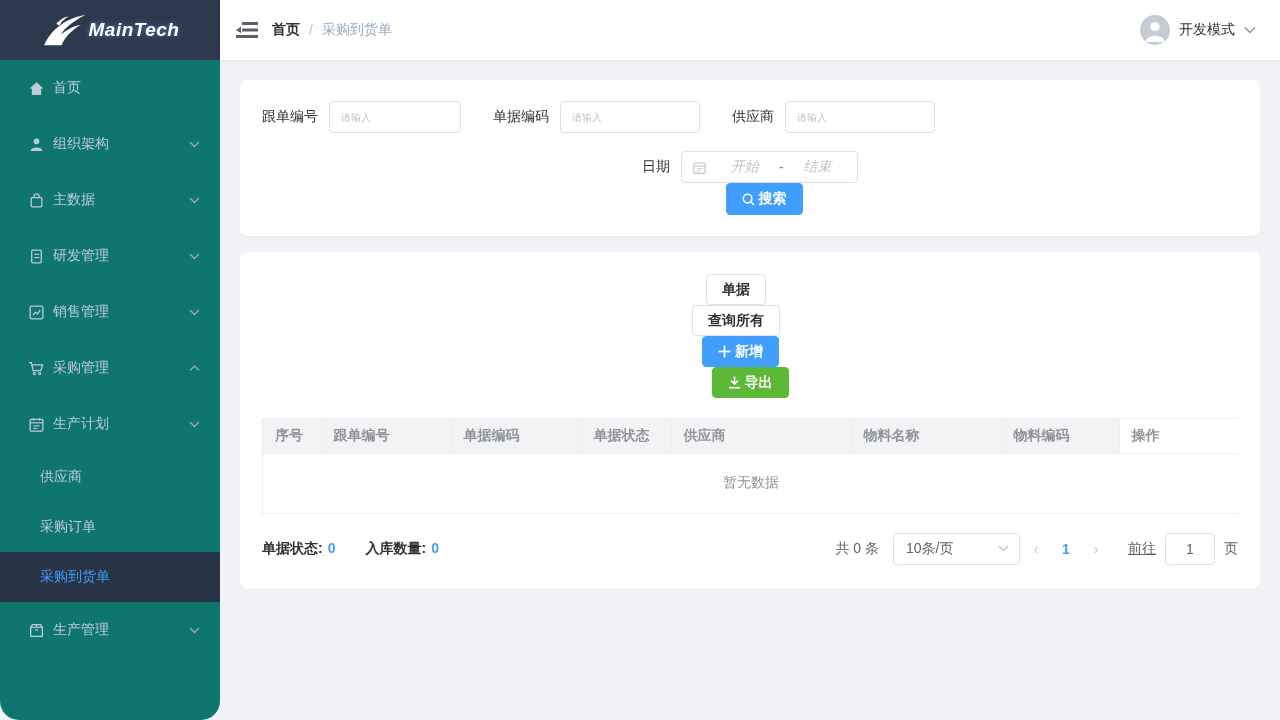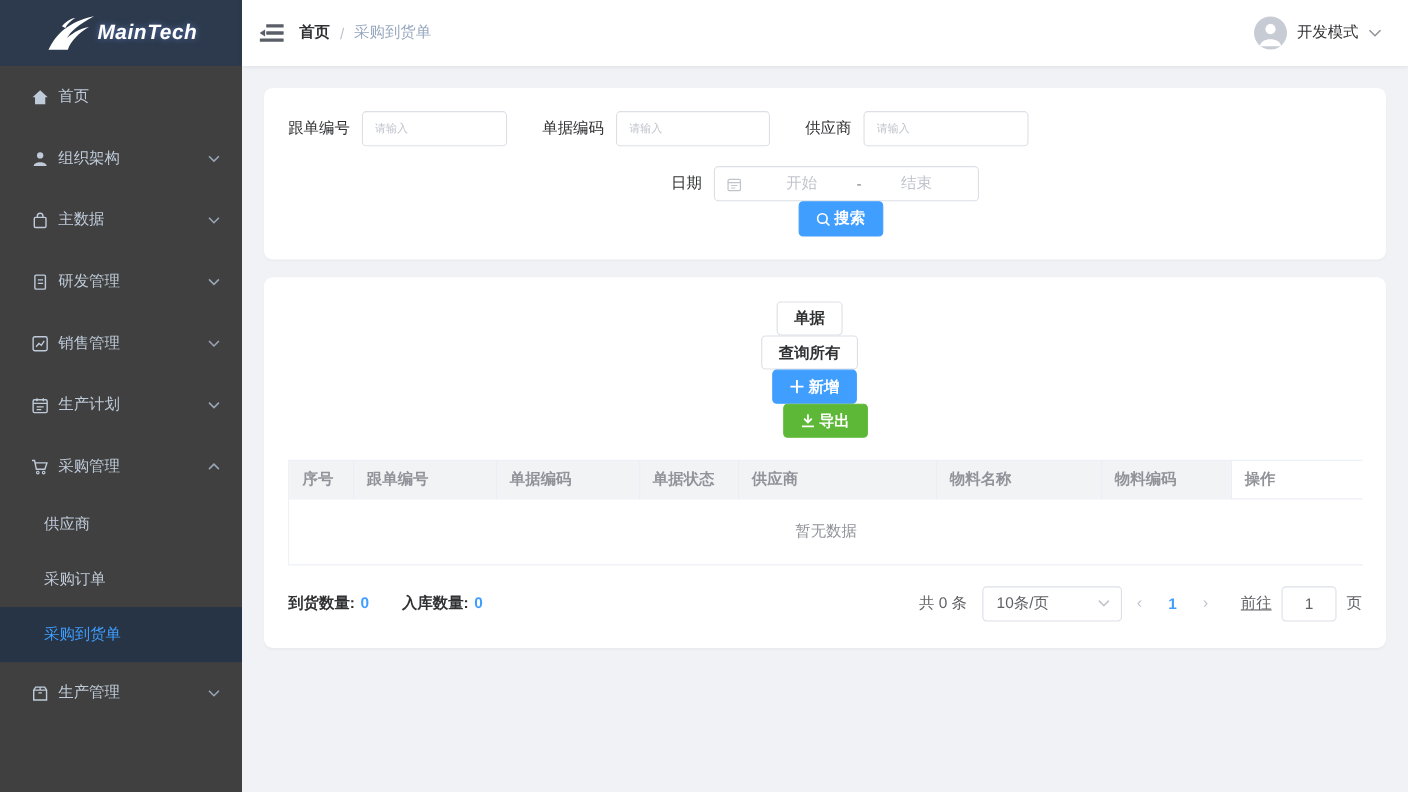--- a/index.html
+++ b/index.html
@@ -1,20 +1,20 @@
 <!DOCTYPE html>
 <html><head>
 <meta charset="utf-8">
 <style>
   * { margin:0; padding:0; box-sizing:border-box; }
   html,body { width:1280px; height:720px; overflow:hidden; }
   body { font-family:"Liberation Sans","DejaVu Sans",sans-serif; font-size:14px; color:#303133; background:#f0f2f5; }
 
   
-  .sidebar { position:absolute; left:0; top:0; width:220px; height:720px; background:#404040; }
+  .sidebar { position:absolute; left:0; top:0; width:220px; height:720px; background:#0f766e;border-radius:19px; }
   .logo-area { height:60px; background:#2d3a4d; display:flex; align-items:center; justify-content:center; gap:2px; }
   .logo-swoosh { width:46px; height:34px; }
   .logo-text { color:#fff; font-size:19px; font-weight:bold; font-style:italic; letter-spacing:.5px; text-shadow:0 0 6px rgba(120,160,255,.55); }
   .menu { padding-top:0; }
   .menu-item { height:56px; display:flex; align-items:center; padding:0 20px 0 28px; color:#bfcbd9; cursor:pointer; }
   .menu-item .mi-icon { width:17px; height:17px; margin-right:8px; display:inline-flex; color:#bfcbd9; }
   .menu-item .mi-label { flex:1; font-size:14px; }
   .menu-item .mi-caret { width:11px; height:7px; color:#9aa7b8; }
   .submenu-item { height:50px; display:flex; align-items:center; padding-left:40px; color:#bfcbd9; cursor:pointer; font-size:14px; }
   .submenu-item.active { background:#263445; color:#409EFF; }
@@ -34,21 +34,21 @@
   
   .main { position:absolute; left:220px; top:60px; width:1060px; height:660px; background:#f0f2f5; padding:20px; }
   .card { background:#fff; border-radius:8px; box-shadow:0 1px 2px rgba(0,0,0,.03); }
   .filter-card { padding:21px 22px; margin-bottom:16px; }
   .filter-row { display:flex; align-items:center; }
   .filter-row + .filter-row { margin-top:18px;flex-direction:column; }
   .f-label { color:#303133; margin-right:11px; white-space:nowrap; }
   .f-input { width:132px; height:32px; border:1px solid #dcdfe6; border-radius:4px; padding:0 11px; font-size:10px; color:#303133; outline:none; font-family:inherit; }
   .f-input::placeholder { color:#c0c4cc; }
   .f-group { display:flex; align-items:center; margin-right:32px; }
-  .date-range { width:241px; height:32px; border:1px solid #dcdfe6; border-radius:4px; display:flex; align-items:center; padding:0 10px; color:#c0c4cc; gap:0; cursor:text; }
+  .date-range { width:177px; height:32px; border:1px solid #dcdfe6; border-radius:4px; display:flex; align-items:center; padding:0 10px; color:#c0c4cc; gap:0; cursor:text;font-style:italic; }
   .date-range .cal-icon { width:15px; height:15px; color:#c0c4cc; margin-right:8px; }
   .date-range .d-start,.date-range .d-end { flex:1; text-align:center; font-size:14px; }
   .date-range .d-sep { color:#808890; padding:0 4px; }
   .btn { height:32px; border-radius:4px; border:1px solid #dcdfe6; background:#fff; color:#303133; font-size:14px; padding:0 15px; display:inline-flex; align-items:center; justify-content:center; gap:4px; cursor:pointer; font-family:inherit; font-weight:bold; }
   .btn-primary { background:#409EFF; border-color:#409EFF; color:#fff; }
   .btn-success { background:#5eb837; border-color:#5eb837; color:#fff; }
   .btn .b-icon { width:13px; height:13px; display:inline-flex; }
   .search-btn { margin-left:28px; }
 
   
@@ -155,47 +155,47 @@
       <span class="mi-label">销售管理</span>
       <span class="mi-caret">
           <svg viewBox="0 0 11 7">
             <polyline points="1,1 5.5,5.5 10,1" fill="none" stroke="currentColor" stroke-width="1.4"></polyline>
           </svg>
         </span>
     </div>
     <div class="menu-item">
       <span class="mi-icon">
           <svg viewBox="0 0 16 16">
+            <path d="M1 2.5 H3.2 L4.8 10 H12 L13.8 4.5 H4" fill="none" stroke="currentColor" stroke-width="1.2"></path>
+            <circle cx="6" cy="12.8" r="1.1" fill="none" stroke="currentColor" stroke-width="1"></circle>
+            <circle cx="11" cy="12.8" r="1.1" fill="none" stroke="currentColor" stroke-width="1"></circle>
+          </svg>
+        </span>
+      <span class="mi-label">采购管理</span>
+      <span class="mi-caret">
+          <svg viewBox="0 0 11 7">
+            <polyline points="1,5.5 5.5,1 10,5.5" fill="none" stroke="currentColor" stroke-width="1.4"></polyline>
+          </svg>
+        </span>
+    </div>
+    <div class="menu-item">
+      <span class="mi-icon">
+          <svg viewBox="0 0 16 16">
             <rect x="2" y="3.2" width="12" height="11" rx="1.2" fill="none" stroke="currentColor" stroke-width="1.2"></rect>
             <line x1="2" y1="6.4" x2="14" y2="6.4" stroke="currentColor" stroke-width="1.1"></line>
             <line x1="5.3" y1="2" x2="5.3" y2="4.4" stroke="currentColor" stroke-width="1.2"></line>
             <line x1="10.7" y1="2" x2="10.7" y2="4.4" stroke="currentColor" stroke-width="1.2"></line>
             <line x1="5" y1="9.3" x2="11" y2="9.3" stroke="currentColor" stroke-width="1"></line>
             <line x1="5" y1="11.6" x2="9" y2="11.6" stroke="currentColor" stroke-width="1"></line>
           </svg>
         </span>
       <span class="mi-label">生产计划</span>
       <span class="mi-caret">
           <svg viewBox="0 0 11 7">
             <polyline points="1,1 5.5,5.5 10,1" fill="none" stroke="currentColor" stroke-width="1.4"></polyline>
-          </svg>
-        </span>
-    </div>
-    <div class="menu-item">
-      <span class="mi-icon">
-          <svg viewBox="0 0 16 16">
-            <path d="M1 2.5 H3.2 L4.8 10 H12 L13.8 4.5 H4" fill="none" stroke="currentColor" stroke-width="1.2"></path>
-            <circle cx="6" cy="12.8" r="1.1" fill="none" stroke="currentColor" stroke-width="1"></circle>
-            <circle cx="11" cy="12.8" r="1.1" fill="none" stroke="currentColor" stroke-width="1"></circle>
-          </svg>
-        </span>
-      <span class="mi-label">采购管理</span>
-      <span class="mi-caret">
-          <svg viewBox="0 0 11 7">
-            <polyline points="1,5.5 5.5,1 10,5.5" fill="none" stroke="currentColor" stroke-width="1.4"></polyline>
           </svg>
         </span>
     </div>
     <div class="submenu-item">
       <span>供应商</span>
     </div>
     <div class="submenu-item">
       <span>采购订单</span>
     </div>
     <div class="submenu-item active">
@@ -353,21 +353,21 @@
           <tr>
             <td class="empty-cell" colspan="8">暂无数据</td>
           </tr>
         </tbody>
       </table>
     </div>
 
     <div class="grid-footer">
       <div class="totals">
         <span>
-          <span class="tot-label">到货数量:</span><span class="tot-value">0</span>
+          <span class="tot-label">单据状态:</span><span class="tot-value">0</span>
         </span>
         <span>
           <span class="tot-label">入库数量:</span><span class="tot-value">0</span>
         </span>
       </div>
       <div class="pager">
         <span class="pg-total">共 0 条</span>
         <div class="pg-size">
           <span class="pg-size-label">10条/页</span>
           <span class="sel-caret">

